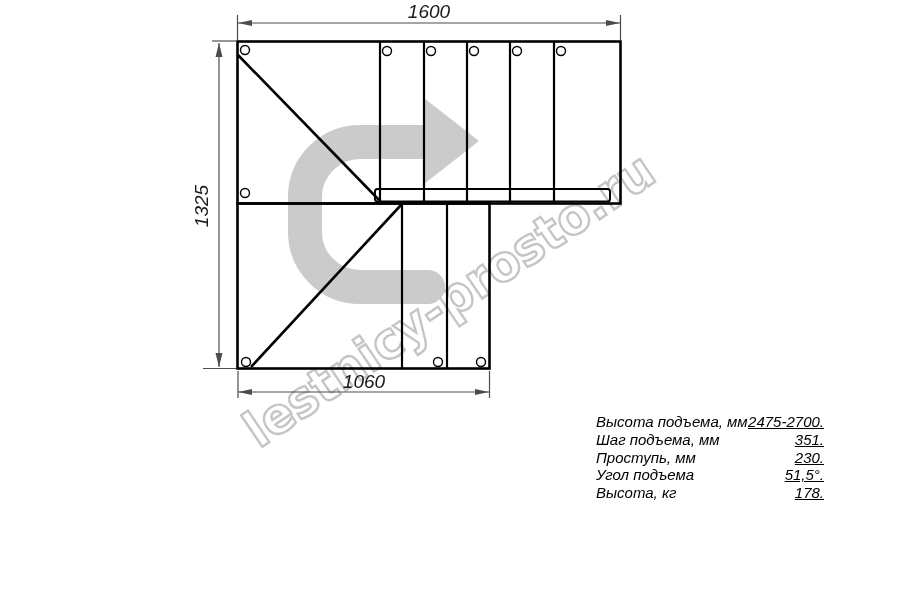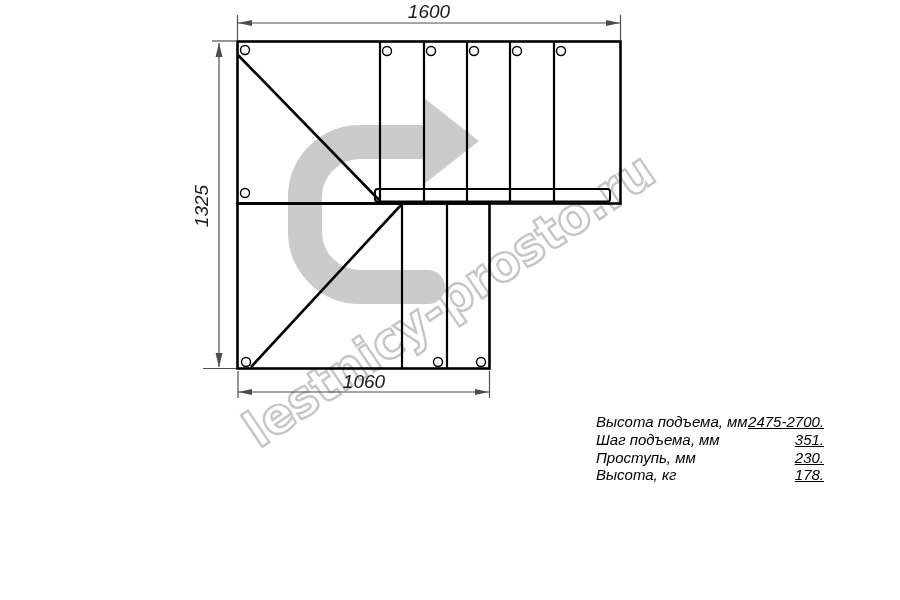--- a/index.html
+++ b/index.html
@@ -102,17 +102,21 @@
   </div>
   <div class="spec-row">
     <span class="lbl">Шаг подъема, мм</span>
     <span class="val">351.</span>
   </div>
   <div class="spec-row">
     <span class="lbl">Проступь, мм</span>
     <span class="val">230.</span>
   </div>
   <div class="spec-row">
+    <span class="lbl">Угол подъема</span>
+    <span class="val">51,5°.</span>
+  </div>
+  <div class="spec-row">
     <span class="lbl">Высота, кг</span>
     <span class="val">178.</span>
   </div>
 </div>
 </div>
 
 </body></html>

